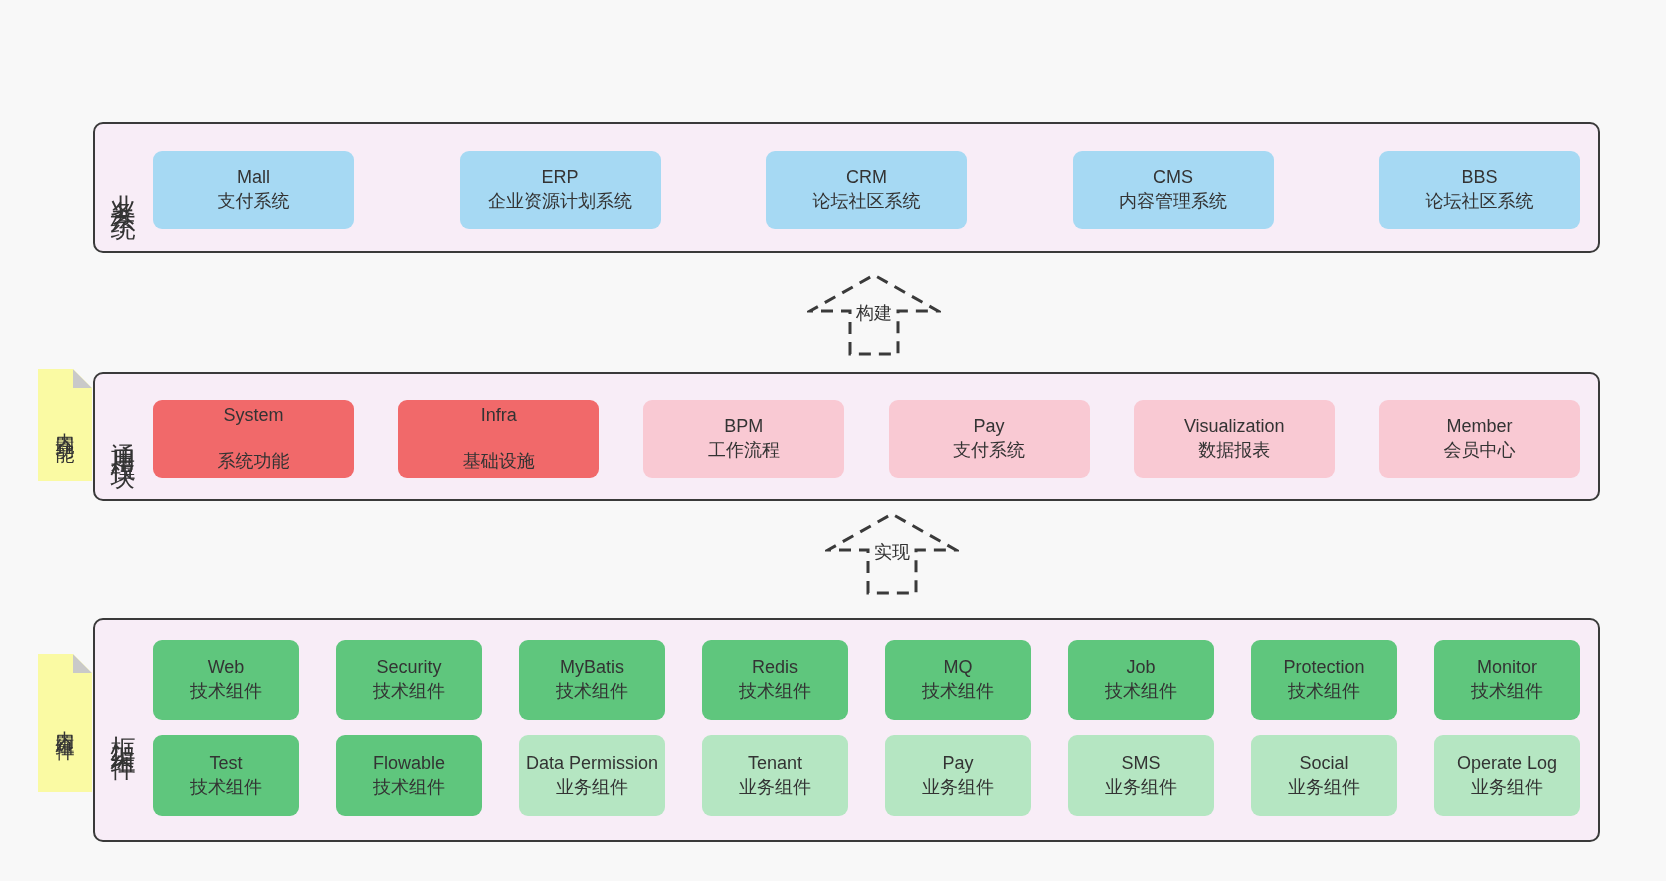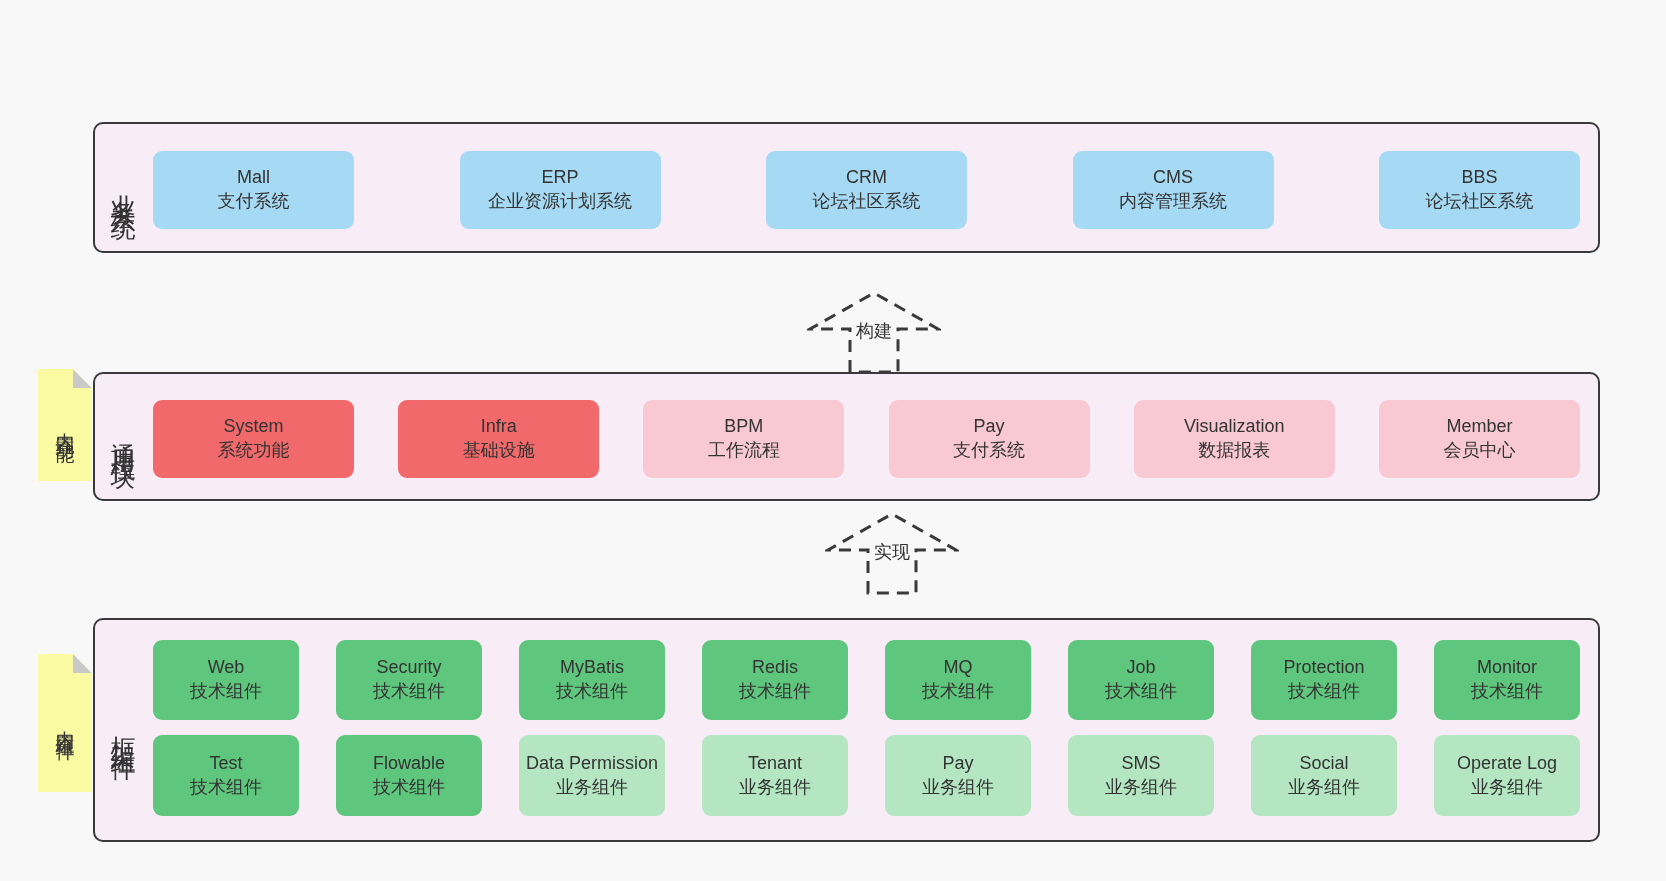--- a/index.html
+++ b/index.html
@@ -36,21 +36,21 @@
   .tier-3 .row-b { top:115px; height:81px; }
 
   .box {
     border-radius:9px; display:flex; flex-direction:column;
     align-items:center; justify-content:center; text-align:center;
     font-size:18px; line-height:1.32; padding:4px 2px;
   }
   .w6 { width:201px; }
   .w8 { width:146px; }
   .blue { background:var(--blue); }
-  .red { background:var(--red); }
+  .red { background:var(--red);justify-content:space-between; }
   .pink { background:var(--pink); }
   .green { background:var(--green); }
   .lightgreen { background:var(--lightgreen); }
 
   .note {
     position:absolute; left:38px; width:54px; background:var(--note-bg);
     clip-path:polygon(0 0, calc(100% - 19px) 0, 100% 19px, 100% 100%, 0 100%);
     display:flex; align-items:center; justify-content:center;
   }
   .note-1 { top:369px; height:112px; }
@@ -59,21 +59,21 @@
     position:absolute; top:0; right:0; width:19px; height:19px;
     background:var(--note-fold);
     clip-path:polygon(0 0, 100% 100%, 0 100%);
   }
   .note-text {
     writing-mode:vertical-rl; text-orientation:upright;
     font-size:19px; letter-spacing:4px; color:var(--text);
   }
 
   .arrow { position:absolute; width:134px; height:86px; }
-  .arrow-1 { left:807px; top:289px; }
+  .arrow-1 { left:807px; top:271px; }
   .arrow-2 { left:825px; top:510px;text-align:center; }
   .arrow svg { display:block; width:100%; height:100%; }
   .arrow polygon { fill:none; stroke:var(--border); stroke-width:3; stroke-dasharray:12 8; }
   .arrow rect { fill:var(--page-bg); }
   .arrow text { font-size:18px; fill:var(--text); font-family:"Liberation Sans","DejaVu Sans",sans-serif; }
 </style>
 </head>
 <body>
 
 <div class="canvas">

